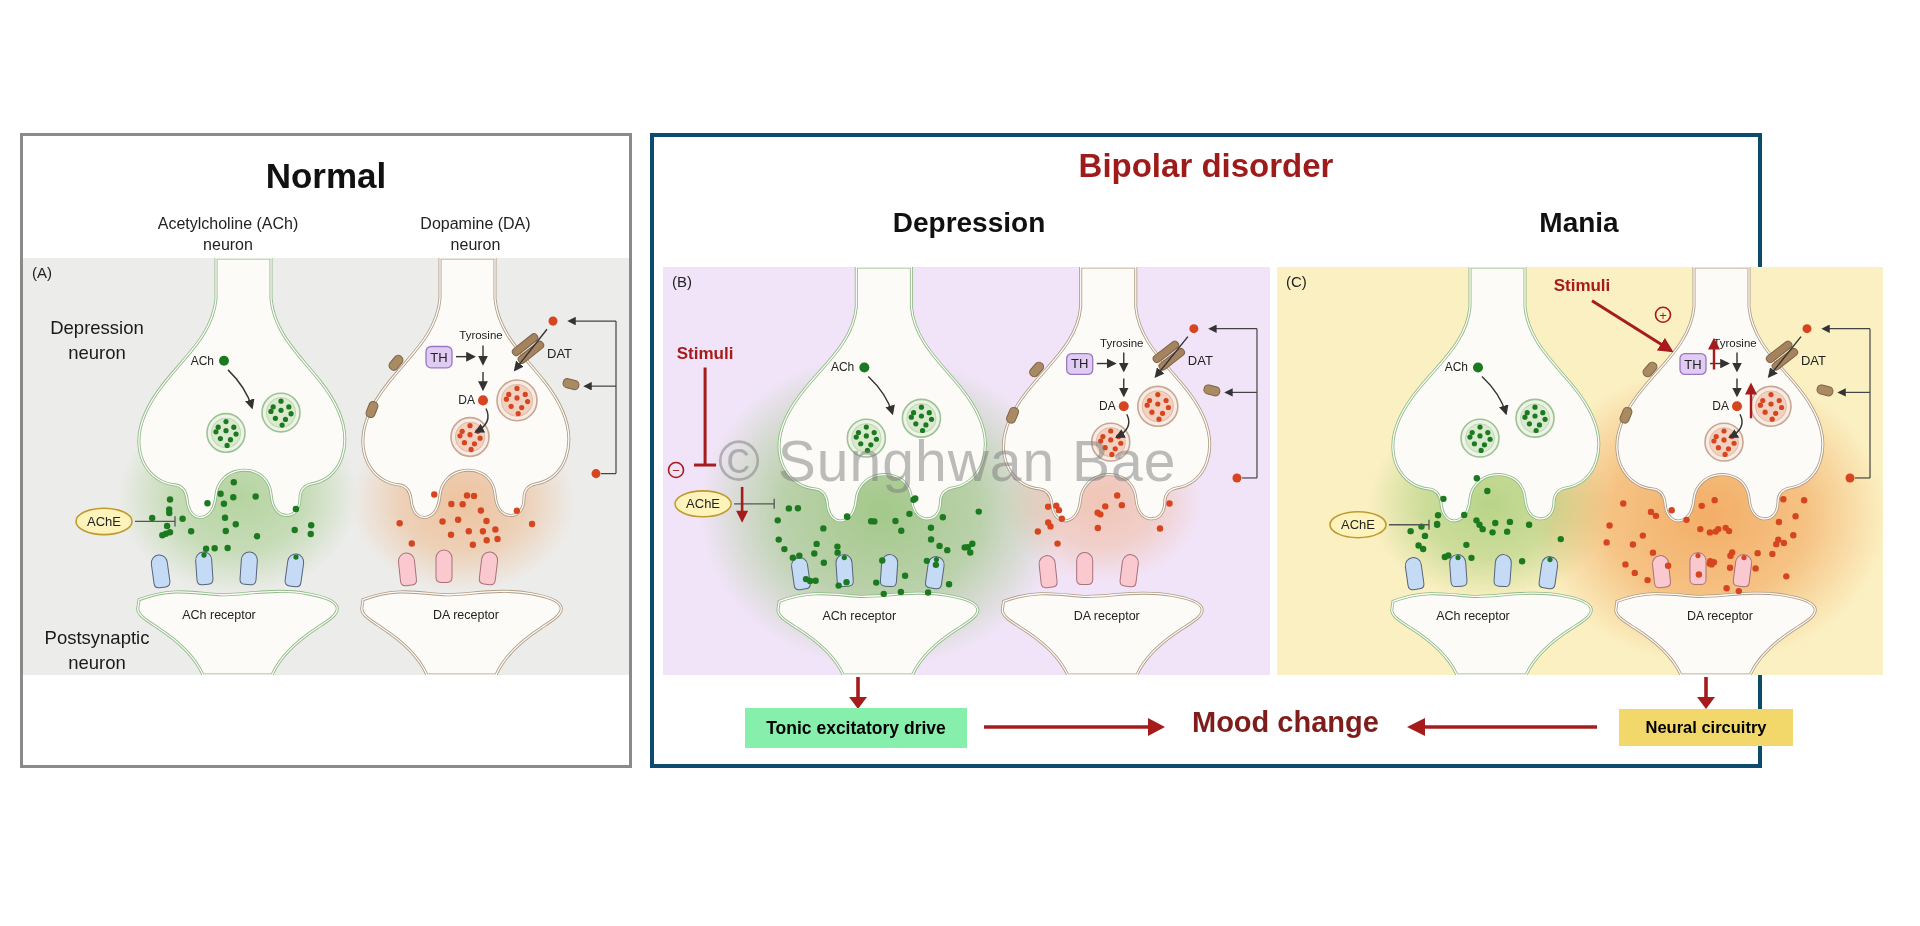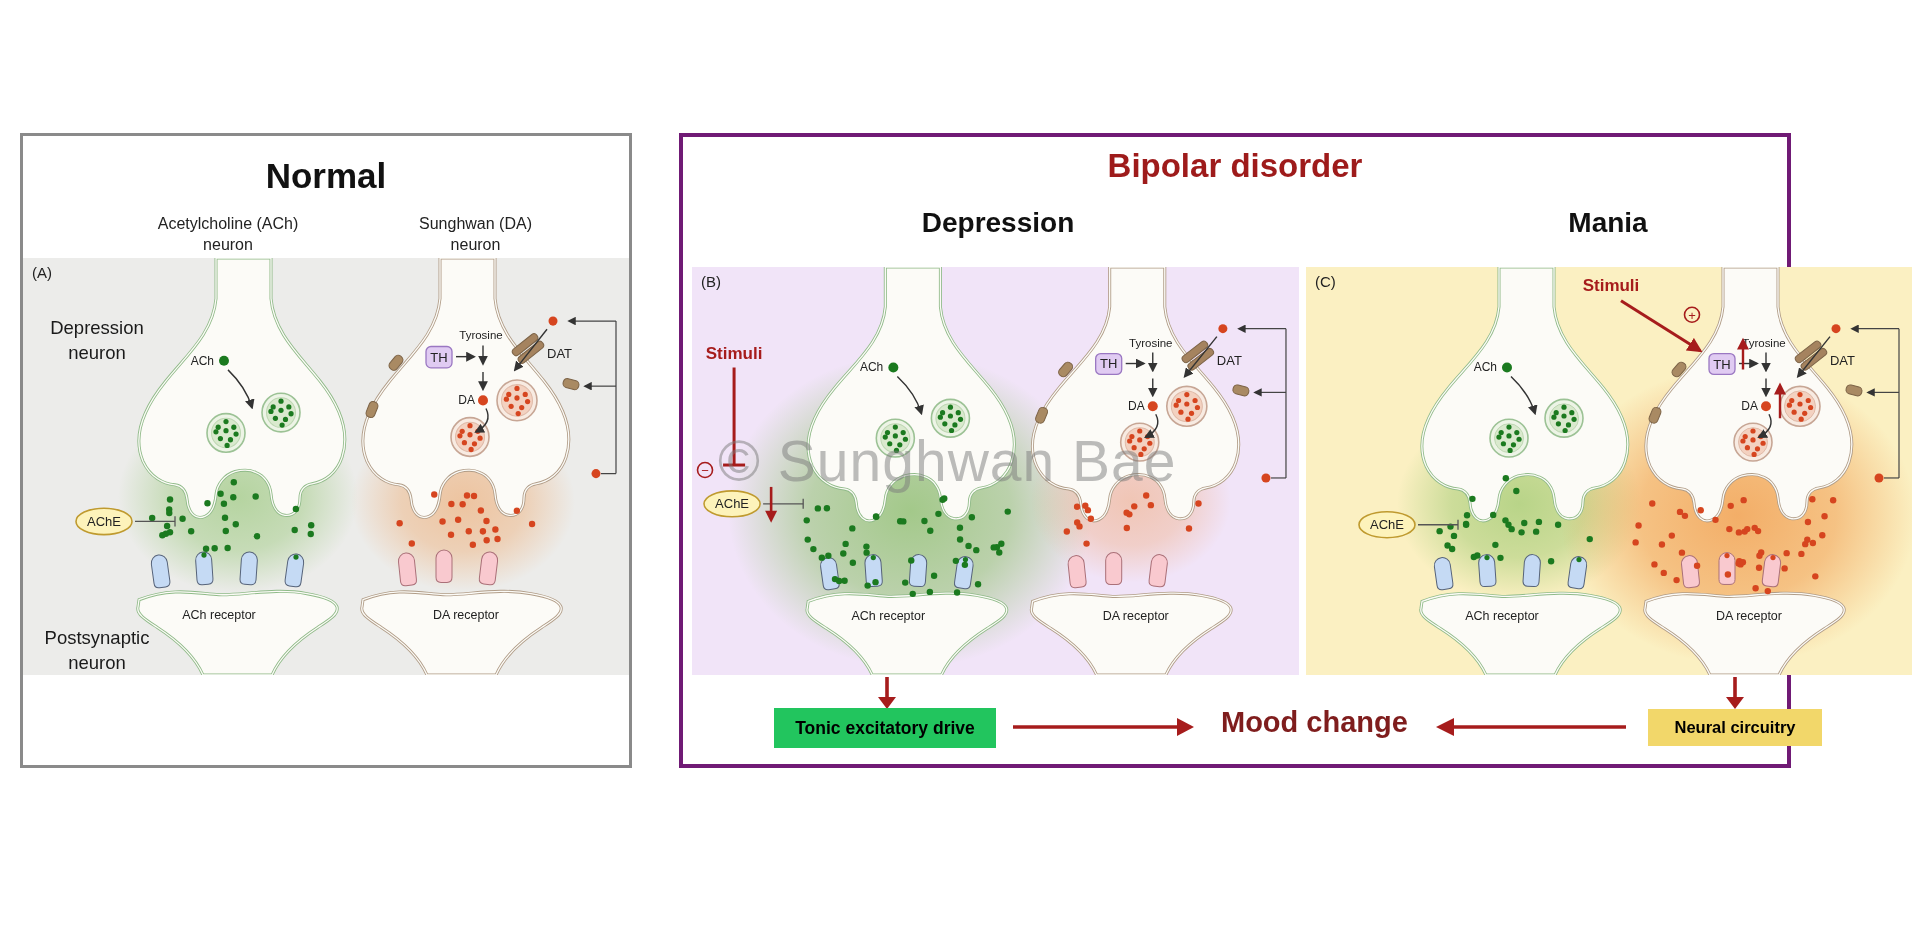--- a/index.html
+++ b/index.html
@@ -1,58 +1,58 @@
 <!DOCTYPE html>
 <html><head>
 <meta charset="utf-8">
 <style>
   html,body{margin:0;padding:0;background:#fff;}
   .stage{position:relative;width:1920px;height:926px;background:#ffffff;
          font-family:"Liberation Sans",sans-serif;overflow:hidden;padding-left:36px;}
   .panelA{position:absolute;left:20px;top:133px;width:612px;height:635px;
           border:3px solid #8a8a8a;background:#fff;box-sizing:border-box;}
   .panelBP{position:absolute;left:650px;top:133px;width:1112px;height:635px;
-           border:4px solid #701a75;background:#fff;box-sizing:border-box;margin-left:29px;}
+           border:4px solid #0c4a6e;background:#fff;box-sizing:border-box;}
   .ptitle{position:absolute;left:0;top:20px;width:100%;text-align:center;
           font-size:35px;font-weight:bold;color:#111;}
   .bptitle{position:absolute;left:0;top:10px;width:100%;text-align:center;
            font-size:33px;font-weight:bold;color:#9e1b1b;}
   .colhdr{position:absolute;text-align:center;font-size:16px;line-height:1.3;color:#222;}
   .subhdr{position:absolute;text-align:center;font-size:28px;font-weight:bold;color:#111;}
   .illo{position:absolute;overflow:hidden;}
   .illo svg{position:absolute;left:0;top:0;}
   .illoA{left:0px;top:122px;width:606px;height:417px;background:#ececea;}
   .illoB{left:9px;top:130px;width:607px;height:408px;background:#f1e4f8;}
   .illoC{left:623px;top:130px;width:606px;height:408px;background:#fbf0c2;}
   .corner{position:absolute;left:9px;top:6px;font-size:15px;color:#222;z-index:5;}
   .sidelabel{position:absolute;width:124px;text-align:center;font-size:18.5px;
              line-height:1.35;color:#1a1a1a;z-index:5;}
   .wm{position:absolute;left:718px;top:428px;font-size:57px;color:#7c7c7c;opacity:.5;
       letter-spacing:1px;z-index:40;white-space:nowrap;}
   .flowbox{position:absolute;text-align:center;font-weight:bold;color:#000;
            display:flex;align-items:center;justify-content:center;}
-  .tonic{left:91px;top:571px;width:222px;height:40px;background:#22c55e;font-size:17.5px;}
+  .tonic{left:91px;top:571px;width:222px;height:40px;background:#86efac;font-size:17.5px;}
   .neural{left:965px;top:572px;width:174px;height:37px;background:#f2d76a;font-size:16.5px;}
   .mood{position:absolute;left:538px;top:569px;width:215px;text-align:left;
         font-size:29px;font-weight:bold;color:#7f1d1d;}
   .arr{position:absolute;}
 </style>
 </head>
 <body>
 
 <div class="stage">
 
   <section class="panelA">
     <div class="ptitle">Normal</div>
     <div class="colhdr" style="left:80px;top:78px;width:250px;">
       <span>Acetylcholine (ACh)</span><br>
       <span>neuron</span>
     </div>
     <div class="colhdr" style="left:330px;top:78px;width:245px;">
-      <span>Sunghwan (DA)</span><br>
+      <span>Dopamine (DA)</span><br>
       <span>neuron</span>
     </div>
     <div class="illo illoA">
       <span class="corner">(A)</span>
       <div class="sidelabel" style="left:12px;top:58px;">
         <span>Depression</span><br>
         <span>neuron</span>
       </div>
       <div class="sidelabel" style="left:12px;top:356px;margin-top:12px;">
         <span>Postsynaptic</span><br>

